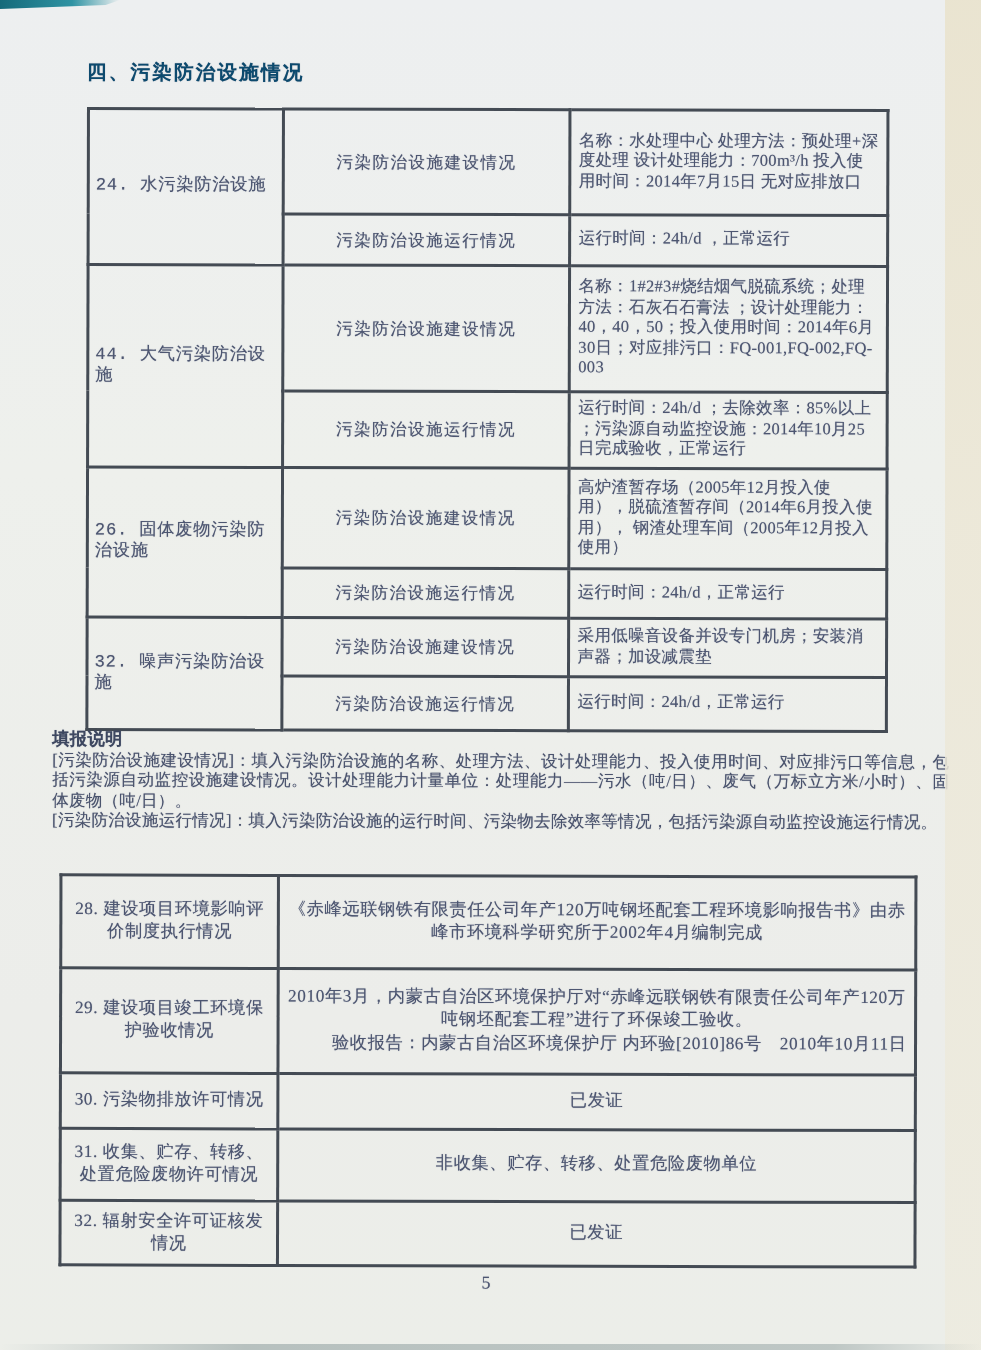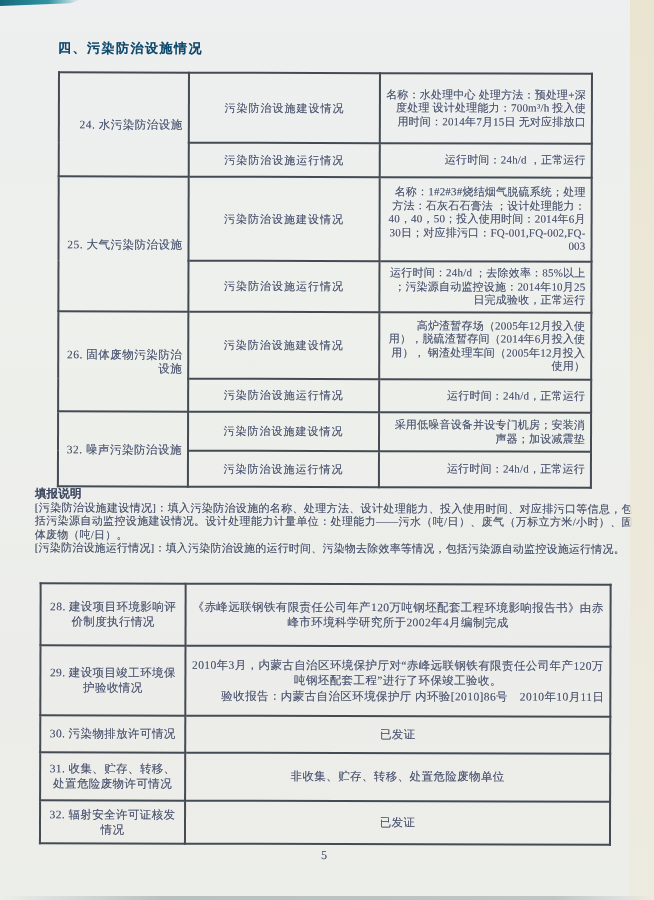--- a/index.html
+++ b/index.html
@@ -30,24 +30,23 @@
     position:absolute;left:57px;top:40px;
     font-size:13px;font-weight:bold;letter-spacing:1.5px;color:#0c4a6e;
   }
 
   table{border-collapse:collapse;table-layout:fixed;position:absolute;}
   td{
     border:2px solid #444b54;
     vertical-align:middle;
     padding:2px 5px;
     color:#4d5671;
-    text-align:right;
   }
   .t1{left:57px;top:72px;width:533px;}
-  .t1 .c1{font-size:11.5px;letter-spacing:.5px;padding-left:4px;line-height:14px;}
+  .t1 .c1{font-size:11.5px;letter-spacing:.5px;padding-left:4px;line-height:14px;font-family:Liberation Mono, monospace;}
   .t1 .c2{font-size:11px;text-align:center;letter-spacing:1px;border-radius:24px;}
   .t1 .c3{font-size:11px;line-height:13.5px;letter-spacing:.2px;}
 
   .notes{
     position:absolute;left:35px;top:488px;width:598px;
     font-size:11px;line-height:13.6px;letter-spacing:.2px;color:#4a536d;
     text-align:justify;
   }
   .notes .nt{font-weight:bold;font-size:11.5px;color:#3d4760;}
 
@@ -80,21 +79,21 @@
         <td class="c1" rowspan="2">24. 水污染防治设施</td>
         <td class="c2">污染防治设施建设情况</td>
         <td class="c3">名称：水处理中心 处理方法：预处理+深度处理 设计处理能力：700m³/h 投入使用时间：2014年7月15日 无对应排放口</td>
       </tr>
       <tr style="height:34px">
         <td class="c2">污染防治设施运行情况</td>
         <td class="c3">运行时间：24h/d ，正常运行</td>
       </tr>
 
       <tr style="height:84px">
-        <td class="c1" rowspan="2">25. 大气污染防治设施</td>
+        <td class="c1" rowspan="2">44. 大气污染防治设施</td>
         <td class="c2">污染防治设施建设情况</td>
         <td class="c3">名称：1#2#3#烧结烟气脱硫系统；处理方法：石灰石石膏法 ；设计处理能力：40，40，50；投入使用时间：2014年6月30日；对应排污口：FQ-001,FQ-002,FQ-003</td>
       </tr>
       <tr style="height:51px">
         <td class="c2">污染防治设施运行情况</td>
         <td class="c3">运行时间：24h/d ；去除效率：85%以上 ；污染源自动监控设施：2014年10月25日完成验收，正常运行</td>
       </tr>
 
       <tr style="height:67px">
         <td class="c1" rowspan="2">26. 固体废物污染防治设施</td>

